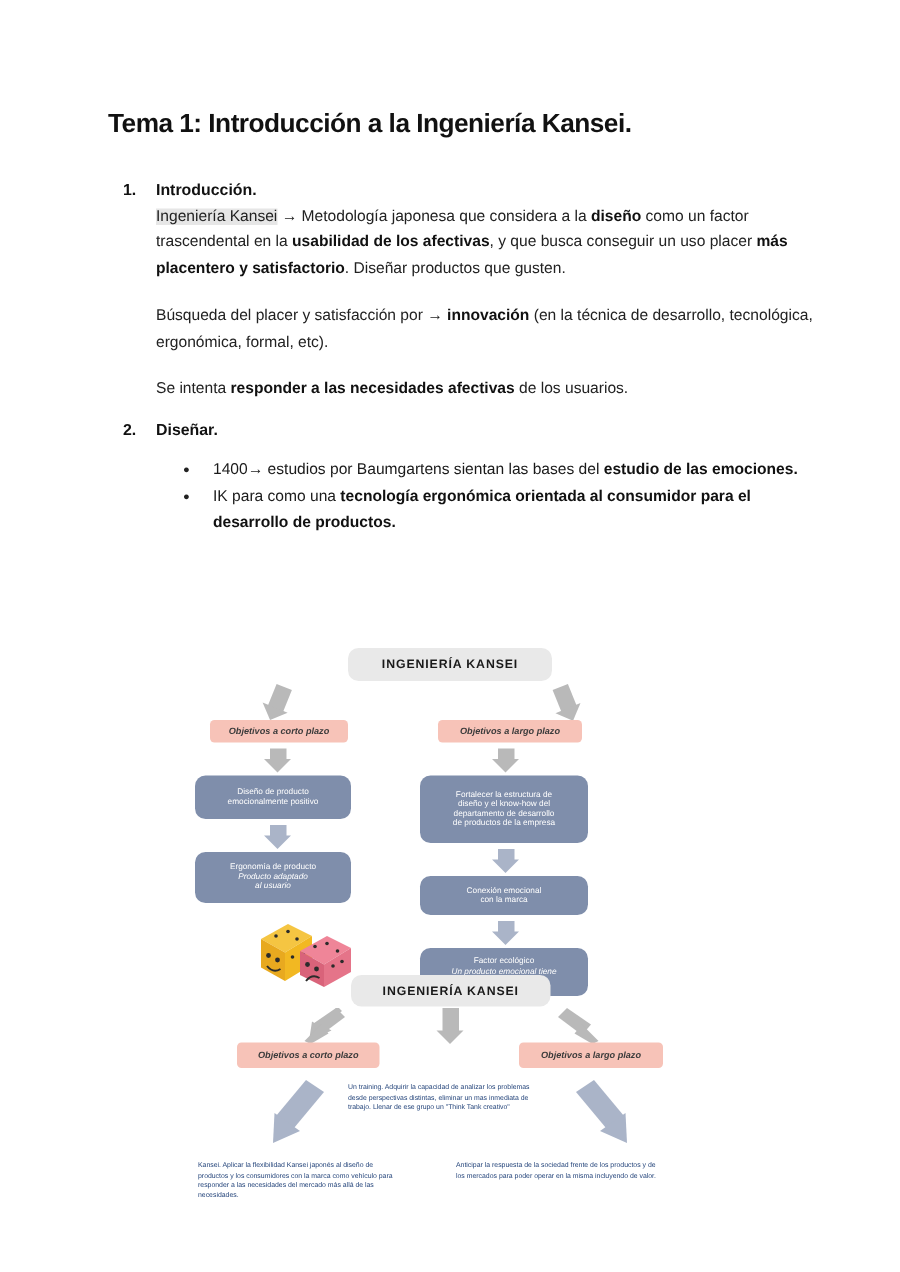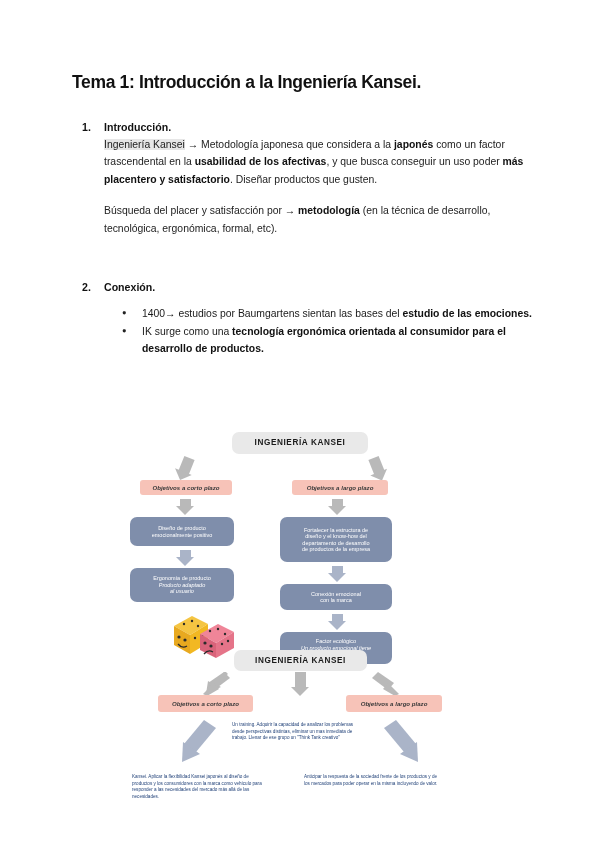--- a/index.html
+++ b/index.html
@@ -160,33 +160,34 @@
 <div class="page">
 
   <div class="doc-title">Tema 1: Introducción a la Ingeniería Kansei.</div>
 
   <div class="section" style="top:121px;">
     <div class="sec-head">
       <span class="sec-num">1.</span>
       <span>Introducción.</span>
     </div>
     <div class="sec-body">
-      <p class="para" id="s1p1"><span class="hl">Ingeniería Kansei</span><span> → Metodología japonesa que considera a la </span><b>japonés</b><span> como un factor trascendental en la </span><b>usabilidad de los afectivas</b><span>, y que busca conseguir un uso poder </span><b>más placentero y satisfactorio</b><span>. Diseñar productos que gusten.</span></p>
-      <p class="para" id="s1p2"><span>Búsqueda del placer y satisfacción por → </span><b>metodología</b><span> (en la técnica de desarrollo, tecnológica, ergonómica, formal, etc).</span></p>
+      <p class="para" id="s1p1"><span class="hl">Ingeniería Kansei</span><span> → Metodología japonesa que considera a la </span><b>diseño</b><span> como un factor trascendental en la </span><b>usabilidad de los afectivas</b><span>, y que busca conseguir un uso placer </span><b>más placentero y satisfactorio</b><span>. Diseñar productos que gusten.</span></p>
+      <p class="para" id="s1p2"><span>Búsqueda del placer y satisfacción por → </span><b>innovación</b><span> (en la técnica de desarrollo, tecnológica, ergonómica, formal, etc).</span></p>
+      <p class="para" id="s1p3"><span>Se intenta </span><b>responder a las necesidades afectivas</b><span> de los usuarios.</span></p>
     </div>
   </div>
 
   <div class="section" style="top:281px;">
     <div class="sec-head">
       <span class="sec-num">2.</span>
-      <span>Conexión.</span>
+      <span>Diseñar.</span>
     </div>
     <ul class="bullets" id="bullets2">
         <li><span>1400→ estudios por Baumgartens sientan las bases del </span><b>estudio de las emociones.</b></li>
-        <li><span>IK surge como una </span><b>tecnología ergonómica orientada al consumidor para el desarrollo de productos.</b></li>
+        <li><span>IK para como una </span><b>tecnología ergonómica orientada al consumidor para el desarrollo de productos.</b></li>
       </ul>
   </div>
 
   <div class="diagram" style="left:132px; top:432px; width:336px; height:215px;">
 
     <div class="node n-head" style="left:100px; top:0px; width:136px; height:22px;">INGENIERÍA KANSEI</div>
 
     <div class="arrow-d" style="left:52px; top:26px; height:16px; transform:rotate(22deg); transform-origin:top center;"></div>
     <div class="arrow-d" style="left:236px; top:26px; height:16px; transform:rotate(-22deg); transform-origin:top center;"></div>
 

